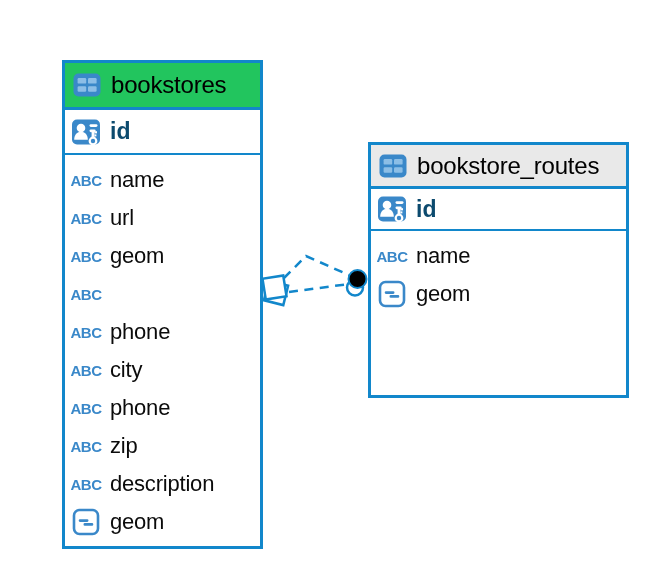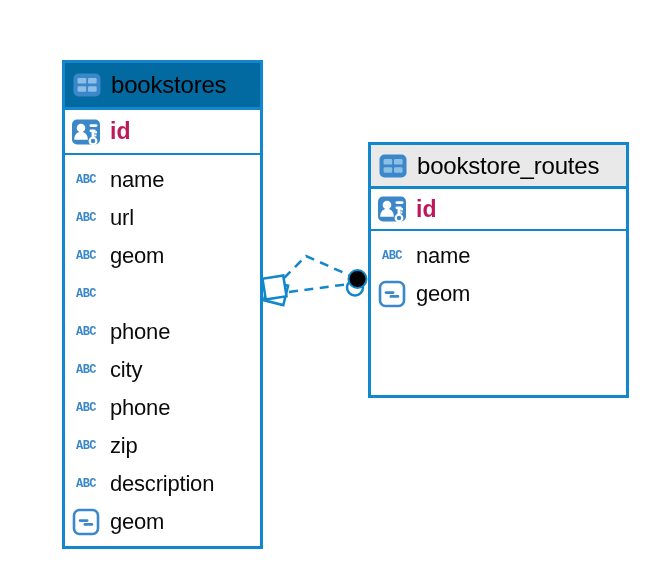--- a/index.html
+++ b/index.html
@@ -18,41 +18,41 @@
   }
   .t-bookstores{left:62px;top:60px;width:195px;height:483px;}
   .t-routes{left:368px;top:142px;width:255px;height:250px;}
   .tbl-header{
     display:flex;align-items:center;gap:9px;padding:0 4px 0 7px;
     border-bottom:3px solid var(--blue);
     font-size:24px;color:#000;letter-spacing:-0.2px;white-space:nowrap;
   }
   .t-bookstores .tbl-header{height:44px;}
   .t-routes .tbl-header{height:41px;}
-  .hdr-orange{background:#0369a1;}
+  .hdr-orange{background:#22c55e;}
   .hdr-gray{background:#E9E9E9;}
   .pk-row{
     display:flex;align-items:center;gap:9px;padding-left:6px;
     border-bottom:2.5px solid var(--blue);
-    font-weight:bold;font-size:23px;color:#be185d;
+    font-weight:bold;font-size:23px;color:#0c4a6e;
   }
   .t-bookstores .pk-row{height:43px;}
   .t-routes .pk-row{height:40px;}
   .cols{padding-top:6px;}
   .col-row{
     display:flex;align-items:center;gap:9px;padding-left:6px;height:38px;
     font-size:22px;color:#0b0b0b;letter-spacing:-0.2px;white-space:nowrap;
   }
   .icon-slot{
     width:30px;height:30px;display:flex;align-items:center;justify-content:center;
     flex-shrink:0;
   }
   .abc{
-    font-weight:bold;font-size:12px;color:var(--iconblue);
-    letter-spacing:-0.5px;line-height:1;font-family:Liberation Mono, monospace;
+    font-weight:bold;font-size:15px;color:var(--iconblue);
+    letter-spacing:-0.5px;line-height:1;
   }
   .connector{position:absolute;left:0;top:0;}
   .dash{fill:none;stroke:var(--blue);stroke-width:2.5;stroke-dasharray:9 6.5;}
   .marker-sq{fill:#fff;stroke:var(--blue);stroke-width:2.5;}
 </style>
 </head>
 <body>
 
 <div class="canvas">
 

